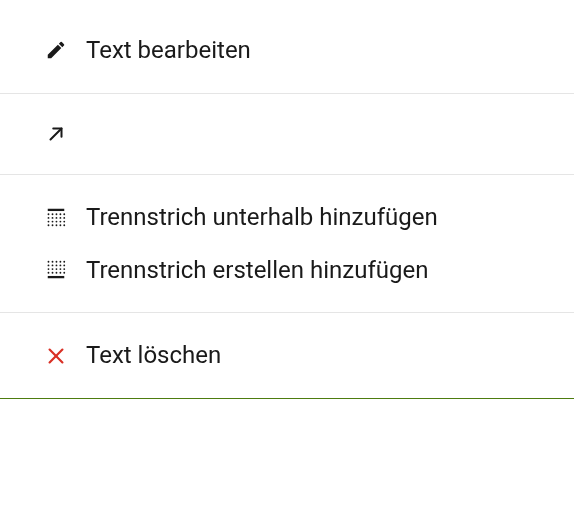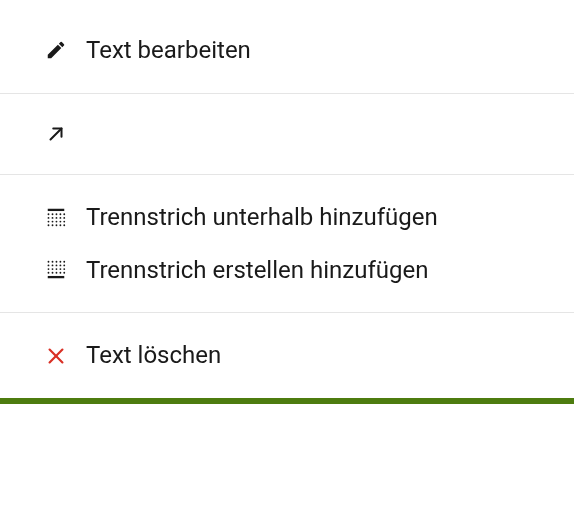--- a/index.html
+++ b/index.html
@@ -16,21 +16,21 @@
     width: 100%;
   }
   .group {
     border-bottom: 1px solid #e5e5e5;
     padding: 16px 0;
   }
   .group:first-child {
     padding-top: 24px;
   }
   .group:last-child {
-    border-bottom: 6px solid #4d7c0f;
+    border-bottom: 1px solid #4d7c0f;
   }
   .menu-item {
     display: flex;
     align-items: center;
     padding: 12px 44px;
     cursor: pointer;
     font-size: 24px;
     color: #1a1a1a;
     gap: 18px;
   }

